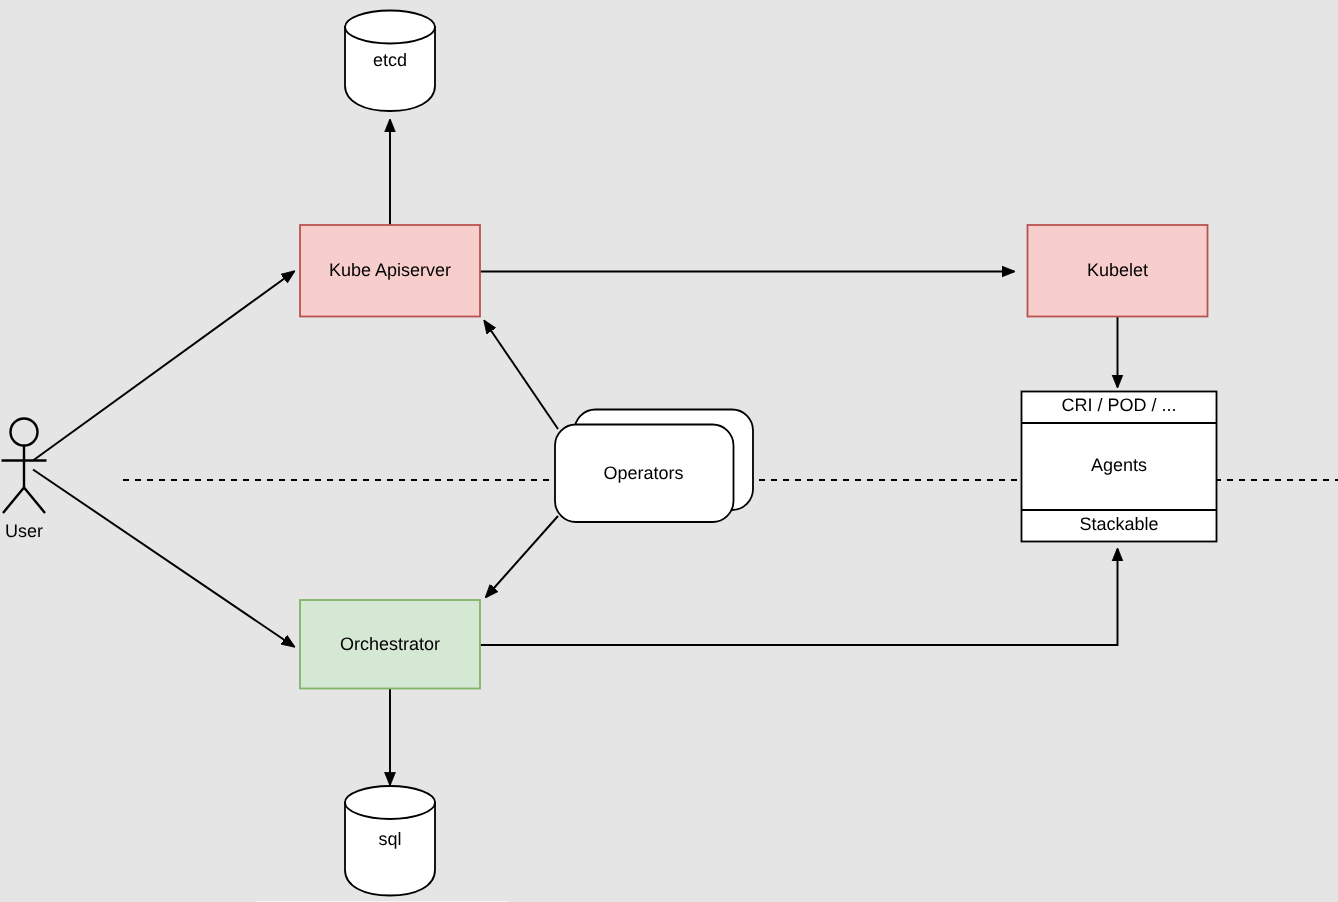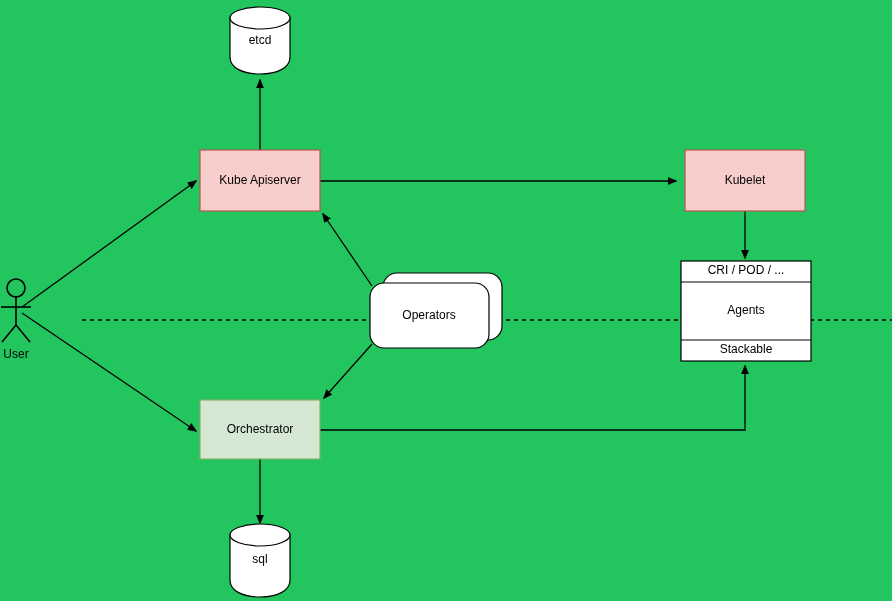--- a/index.html
+++ b/index.html
@@ -8,21 +8,21 @@
     background: #ffffff;
   }
   body {
     font-family: "Liberation Sans", sans-serif;
     -webkit-font-smoothing: antialiased;
   }
   #canvas {
     position: relative;
     width: 892px;
     height: 601px;
-    background: #22c55e;
+    background: #e5e5e5;
     overflow: hidden;
   }
   #diagram-svg {
     position: absolute;
     left: 0;
     top: 0;
     width: 892px;
     height: 601px;
   }
   .node-label {

